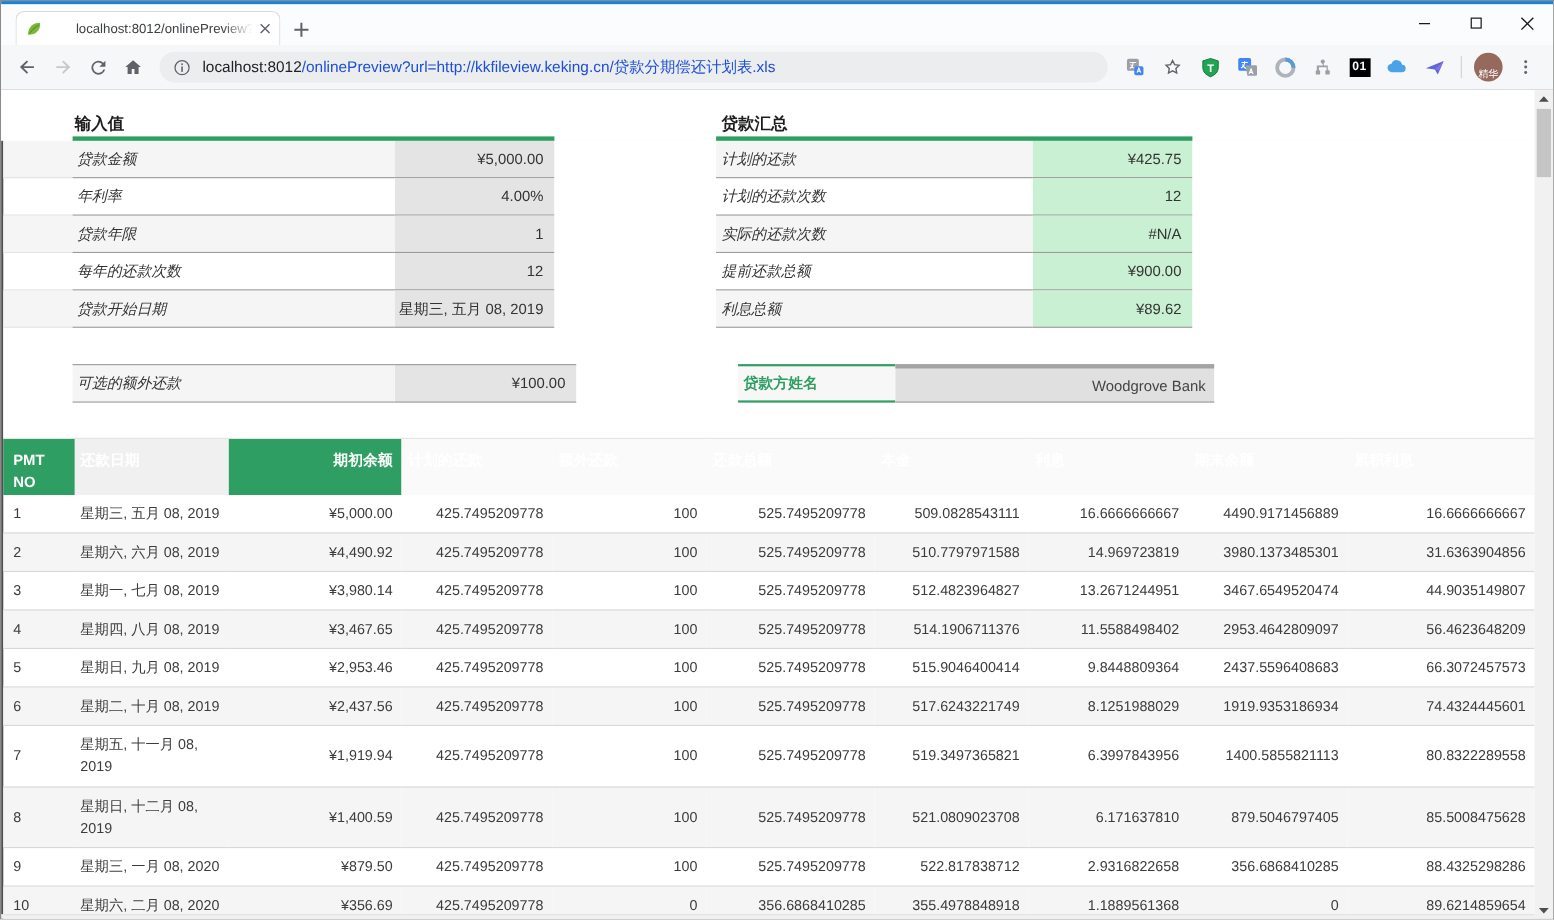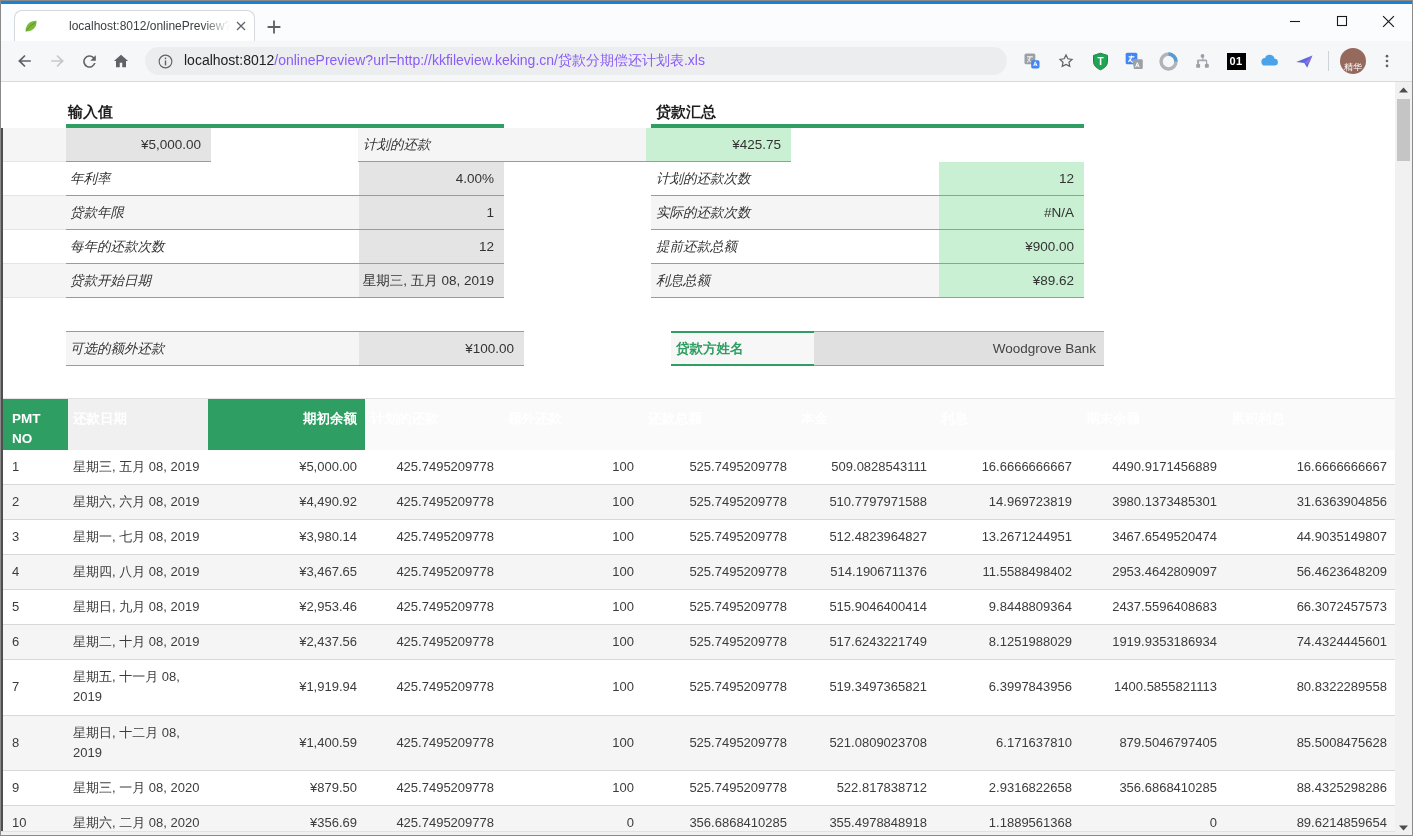--- a/index.html
+++ b/index.html
@@ -21,21 +21,21 @@
   .win-btn { width:47px; height:34px; display:flex; align-items:center; justify-content:center; }
 
   
   .toolbar { height:41px; background:#f6f7f8; border-bottom:1px solid #d8dade;
              display:flex; align-items:center; padding:0 8px; }
   .nav-btn { width:32px; height:32px; display:flex; align-items:center; justify-content:center; flex:none; }
   .omnibox { flex:1; height:28px; background:#ebedef; border-radius:14px; display:flex;
              align-items:center; padding:0 12px; margin:0 8px; min-width:0; }
   .url { font-size:14px; white-space:nowrap; overflow:hidden; margin-left:10px; }
   .url .host { color:#202124; }
-  .url .rest { color:#8b5cf6; }
+  .url .rest { color:#1d4ed8; }
   .ext-icon { width:26px; height:26px; display:flex; align-items:center; justify-content:center; flex:none; margin:0 4px; }
   .badge01 { width:19px; height:17px; background:#000; color:#fff; font-weight:bold; font-size:11px;
              display:flex; align-items:center; justify-content:center; letter-spacing:.5px; }
   .divider { width:1px; height:20px; background:#cfd2d6; margin:0 7px; flex:none; }
   .avatar { width:26px; height:26px; border-radius:50%; background:#96695d; color:#fff; font-size:9px;
             display:flex; align-items:flex-end; justify-content:center; flex:none; margin:0 4px; }
 
   
   .content { position:relative; height:754px; background:#fff; }
   .sheet { position:absolute; left:0; top:15px; width:1396px; }
@@ -57,21 +57,21 @@
                justify-content:flex-end; padding-right:10px; flex:none; }
   .row-rest { flex:1; background:#fff; }
   .blank-row { height:33px; background:#fff; }
   .extra-row { display:flex; height:35px; background:#fff; }
   .x-label { width:293px; background:#f5f5f5; border-top:1px solid #9b9b9b; border-bottom:1px solid #9b9b9b;
              font-style:italic; padding-left:4px; flex:none; }
   .x-value { width:165px; background:#e4e4e4; border-top:1px solid #9b9b9b; border-bottom:1px solid #9b9b9b;
              justify-content:flex-end; padding-right:10px; flex:none; }
   .lender-label { width:143px; background:#f7f7f7; border-top:2px solid #2f9e62; border-bottom:2px solid #2f9e62;
                   color:#2f9e62; font-weight:bold; padding-left:5px; flex:none; }
-  .lender-value { width:290px; background:#e0e0e0; border-top:1px solid #a3a3a3; border-bottom:1px solid #9b9b9b;
+  .lender-value { width:290px; background:#e0e0e0; border-top:4px solid #a3a3a3; border-bottom:1px solid #9b9b9b;
                   justify-content:flex-end; padding-right:8px; color:#444; flex:none; }
   .gap2 { height:32px; background:#fff; }
 
   table.schedule { width:1392px; border-collapse:collapse; table-layout:fixed; border-top:1px solid #e3e3e3; }
   .schedule th { height:51px; vertical-align:top; padding:10px 6px 0 6px; font-size:13.5px; font-weight:bold;
                  color:#fff; background:#fafafa; text-align:left; line-height:1.45; }
   .schedule th.h0 { background:#2f9e62; padding-left:9px; }
   .schedule th.h1 { background:#f0f0f0; padding-left:5px; }
   .schedule th.h2 { background:#2f9e62; text-align:right; padding-right:8px; }
   .schedule td { font-size:13px; color:#3c3c3c; border-bottom:1px solid #d8d8d8;
@@ -240,20 +240,21 @@
         <span class="sec-title" style="left:655px">贷款汇总</span>
         <span class="ul-green" style="left:65px;width:438px"></span>
         <span class="ul-green" style="left:650px;width:433px"></span>
       </div>
 
       <div class="spine">
         <div>
 
             <div class="grid-row">
               <div class="cell gut"></div>
+              <div class="cell in-label">贷款金额</div>
               <div class="cell in-value">¥5,000.00</div>
               <div class="cell mid-gap"></div>
               <div class="cell sum-label">计划的还款</div>
               <div class="cell sum-value">¥425.75</div>
               <div class="cell row-rest"></div>
             </div>
 
             <div class="grid-row">
               <div class="cell gut"></div>
               <div class="cell in-label">年利率</div>

